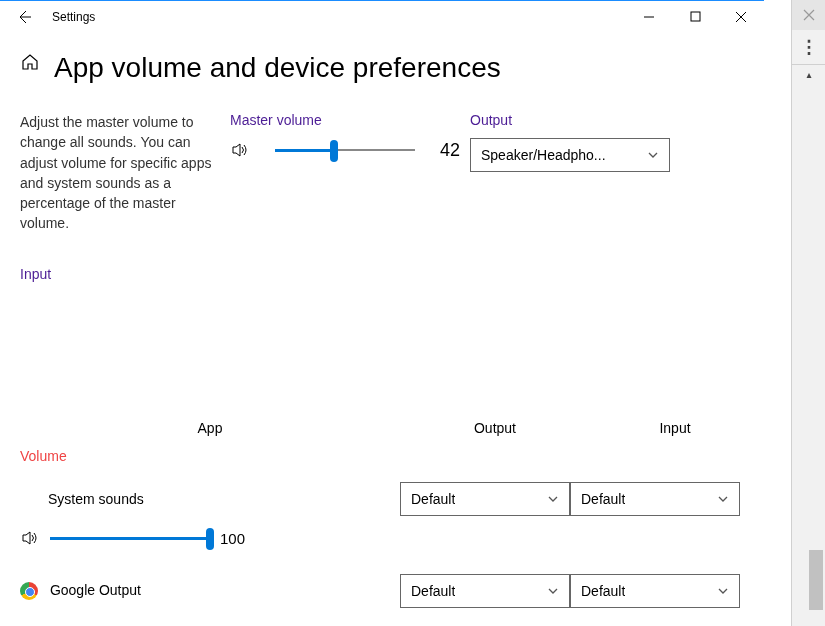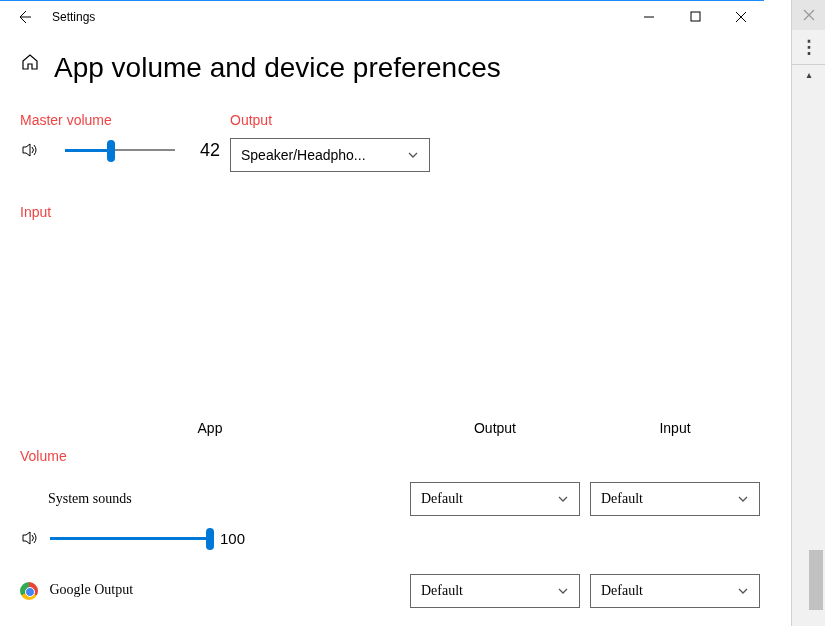--- a/index.html
+++ b/index.html
@@ -87,21 +87,21 @@
   column-gap: 10px;
   align-items: start;
 }
 .desc {
   font-size: 14px;
   color: #333;
   line-height: 1.45;
 }
 .lbl {
   font-size: 14px;
-  color: #ef4444;
+  color: #4c1d95;
   margin-bottom: 10px;
 }
 .slider-row {
   display: flex; align-items: center; gap: 25px; text-align: center;
 }
 .slider {
   position: relative;
   width: 140px; height: 24px;
 }
 .track {
@@ -151,24 +151,23 @@
 }
 .app-head {
   display: grid;
   grid-template-columns: 380px 170px 170px;
   column-gap: 10px;
 }
 .col-lbl { color: #000000; text-align: center; }
 .app-row {
   display: grid;
   grid-template-columns: 380px 170px 170px;
-  column-gap: 10px;
+  column-gap: 0;
   align-items: center;
   margin-top: 18px;
-  font-family: Liberation Serif, serif;
 }
 .app-name { font-size: 14px; margin-left: 28px; }
 .vol-lbl { color: #ef4444; margin-top: 12px; }
 .slider-row2 {
   display: flex; align-items: center; gap: 10px;
   margin-top: 10px;
 }
 .slider2 { width: 160px; }
 .chrome-icon {
   width: 18px; height: 18px;
@@ -232,20 +231,21 @@
     <span>
       <svg width="20" height="20" viewBox="0 0 20 20">
           <path d="M3 9 L10 3 L17 9 V17 H12 V12 H8 V17 H3 Z" stroke="#000" stroke-width="1.2" fill="none"></path>
         </svg>
     </span>
     <div class="page-title">App volume and device preferences</div>
   </div>
 
   <div class="content">
 
+    <div class="desc">Adjust the master volume to change all sounds. You can adjust volume for specific apps and system sounds as a percentage of the master volume.</div>
 
     <div>
       <div class="lbl">Master volume</div>
       <div class="slider-row">
         <span>
           <svg width="20" height="20" viewBox="0 0 20 20">
               <path d="M3 7 H6 L10 4 V16 L6 13 H3 Z" stroke="#000" stroke-width="1" fill="none"></path>
               <path d="M12 7 Q15 10 12 13" stroke="#000" stroke-width="1" fill="none"></path>
               <path d="M14 5 Q18 10 14 15" stroke="#000" stroke-width="1" fill="none"></path>
             </svg>

